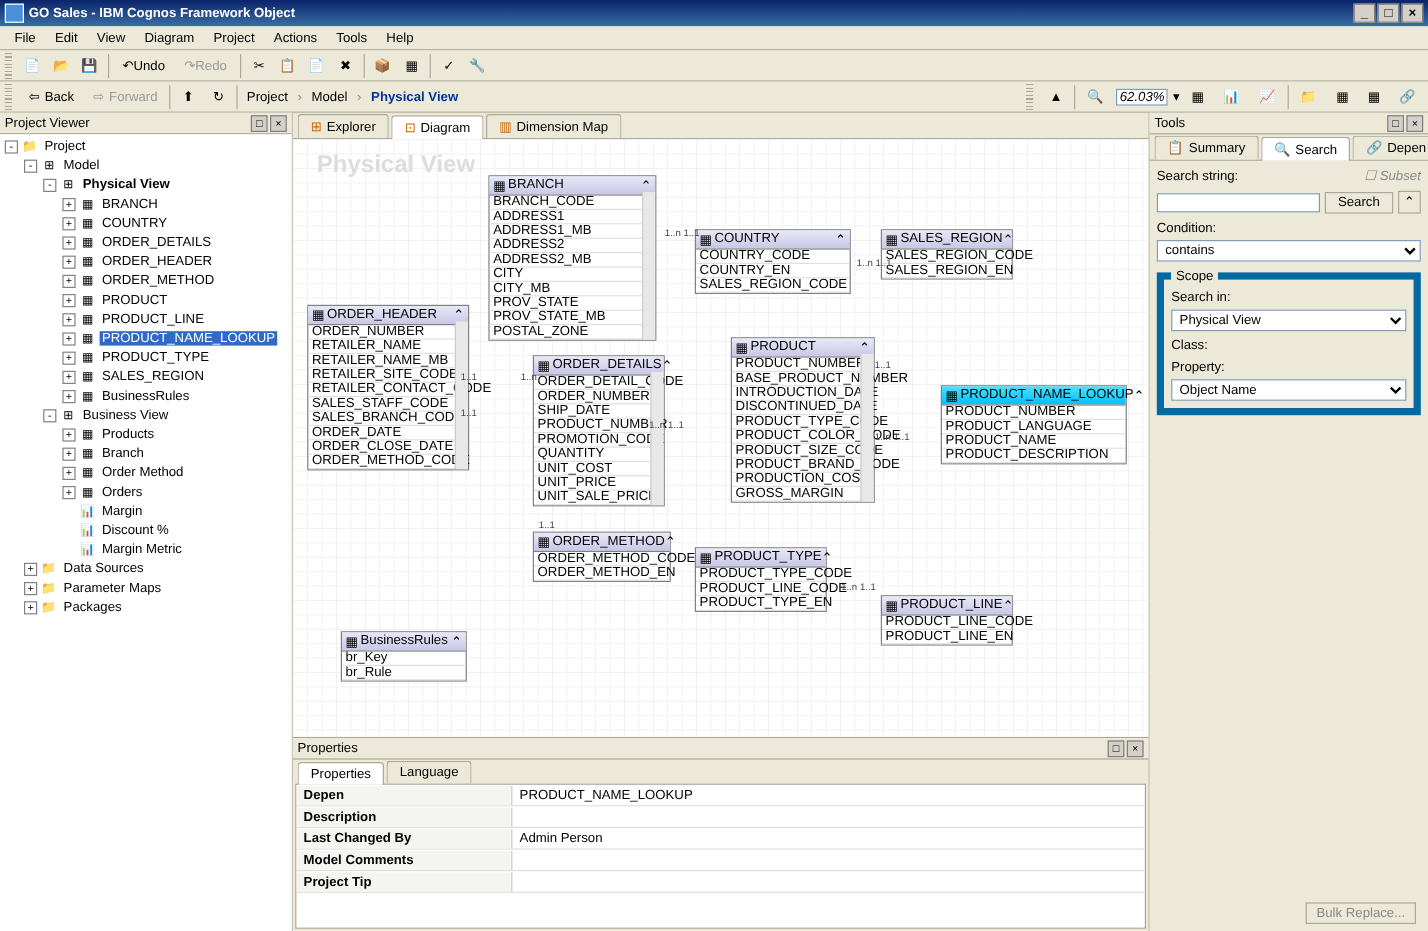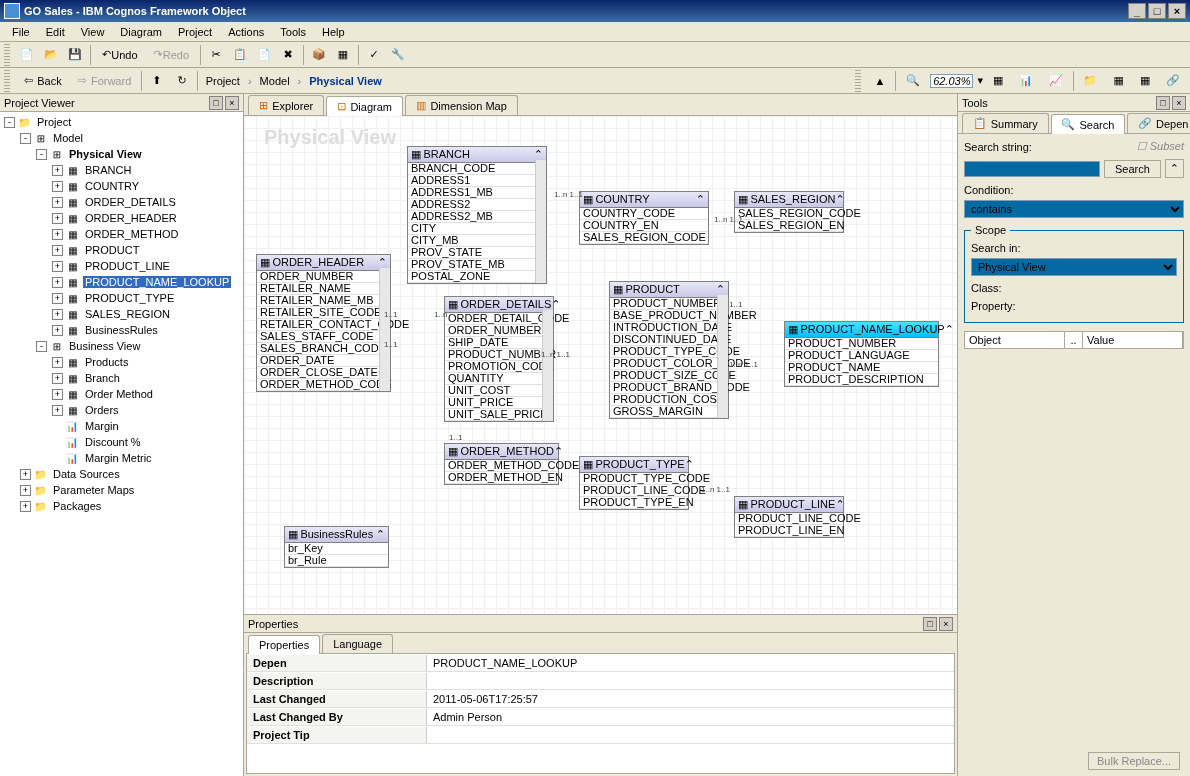--- a/index.html
+++ b/index.html
@@ -47,22 +47,22 @@
 .props-tabs { height: 20px; display: flex; align-items: flex-end; padding: 0 4px;}
 .props-grid { flex: 1; background: #fff; overflow: auto; border:1px solid #aca899;margin:0 2px 2px;}
 .props-grid .row { display: flex; border-bottom: 1px solid #e0e0e0; height:18px;align-items:center;}
 .props-grid .pname { width: 180px; padding: 2px 6px; font-weight: bold; border-right: 1px solid #ccc; background:#f4f4f0;}
 .props-grid .pval { flex: 1; padding: 2px 6px; }
 .right { width: 232px; display: flex; flex-direction: column; background:#ece9d8;}
 .rtabs { height: 22px; display: flex; align-items: flex-end; padding: 0 4px; border-bottom: 1px solid #aca899; }
 .rbody { flex: 1; padding: 6px; overflow:auto;}
 .rbody label { display: block; margin-bottom: 4px; }
 .rbody .row { display: flex; align-items: center; gap: 4px; margin-bottom: 6px; }
-.rbody input[type=text], .rbody select { width: 100%; border: 1px solid #7f9db9; padding: 1px 2px; font-size: 11px; background:#0369a1;}
-.rbody fieldset { border: 1px solid #0369a1; padding: 6px; margin-top:6px;}
+.rbody input[type=text], .rbody select { width: 100%; border: 1px solid #7f9db9; padding: 1px 2px; font-size: 11px; background:#ffffff;}
+.rbody fieldset { border: 6px solid #0369a1; padding: 6px; margin-top:6px;}
 .rbody fieldset legend { padding: 0 4px; }
 .rbody .btn { border: 1px solid #aca899; background: #ece9d8; padding: 2px 10px; cursor: pointer; }
 .rcols { display:flex; border:1px solid #aca899; background:#fff; margin-top:8px;}
 .rcols div { padding:2px 4px; border-right:1px solid #aca899;}
 .bulk { position:absolute;bottom:6px;right:10px;border:1px solid #aca899;padding:2px 8px;background:#ece9d8;color:#888;}
 .zoomsel{border:1px solid #7f9db9;background:#fff;padding:0 2px;font-style:italic;}
 .grip{width:6px;background:repeating-linear-gradient(#aca899,#aca899 1px,transparent 1px,transparent 3px);height:22px;margin-right:4px;}
 .relation{position:absolute;font-size:8px;color:#444;}
 </style>
 </head>
@@ -415,26 +415,26 @@
       <div class="props-grid" id="propsgrid">
           <div class="row">
             <div class="pname">Depen</div>
             <div class="pval">PRODUCT_NAME_LOOKUP</div>
           </div>
           <div class="row">
             <div class="pname">Description</div>
             <div class="pval"></div>
           </div>
           <div class="row">
-            <div class="pname">Last Changed</div>
-            <div class="pval">2011-05-06T17:25:57</div>
+            <div class="pname">Last Changed By</div>
+            <div class="pval">Admin Person</div>
           </div>
           <div class="row">
-            <div class="pname">Last Changed By</div>
-            <div class="pval">Admin Person</div>
+            <div class="pname">Model Comments</div>
+            <div class="pval"></div>
           </div>
           <div class="row">
             <div class="pname">Project Tip</div>
             <div class="pval"></div>
           </div>
         </div>
     </div>
   </div>
 
   <div class="right">
@@ -461,22 +461,18 @@
         <button class="btn" style="padding:2px 4px;">⌃</button>
       </div>
       <label>Condition:</label>
       <select><option>contains</option></select>
       <fieldset>
         <legend>Scope</legend>
         <label>Search in:</label>
         <select><option>Physical View</option></select>
         <label style="margin-top:6px;">Class:</label>
         <label style="margin-top:6px;">Property:</label>
+        <select><option>Object Name</option></select>
       </fieldset>
-      <div class="rcols">
-        <div style="flex:2">Object</div>
-        <div style="width:18px;text-align:center;">..</div>
-        <div style="flex:2">Value</div>
-      </div>
     </div>
     <div class="bulk">Bulk Replace...</div>
   </div>
 </div>
 
 </body></html>

